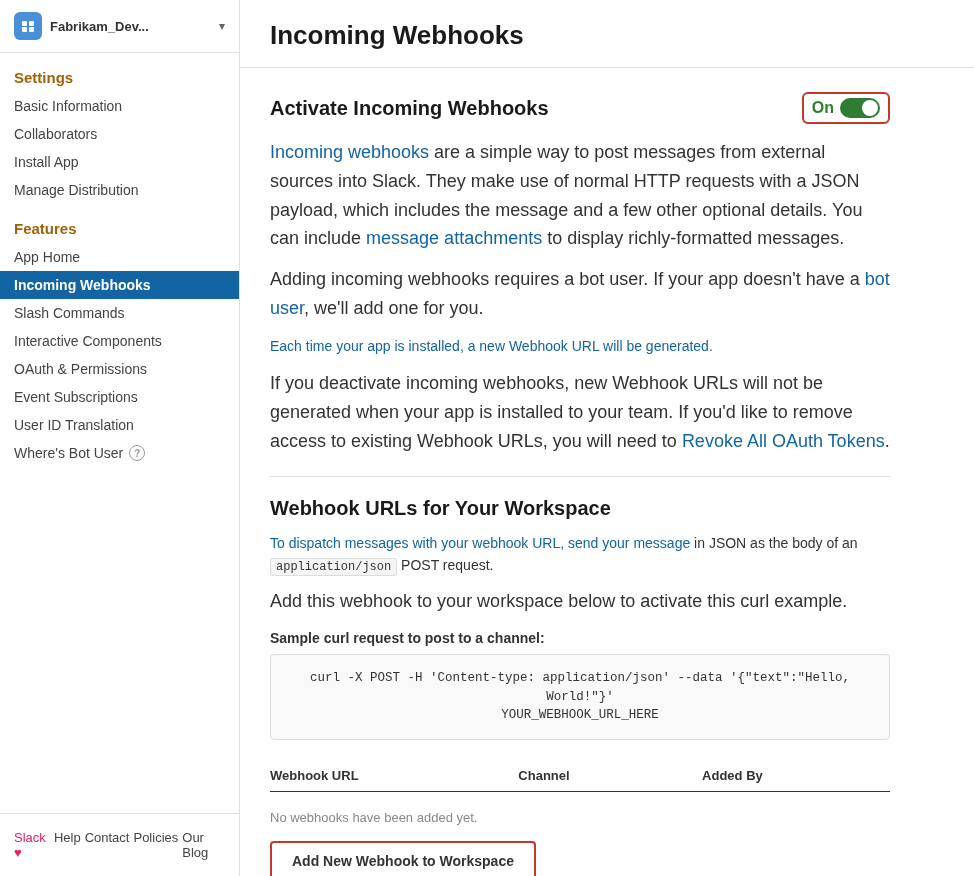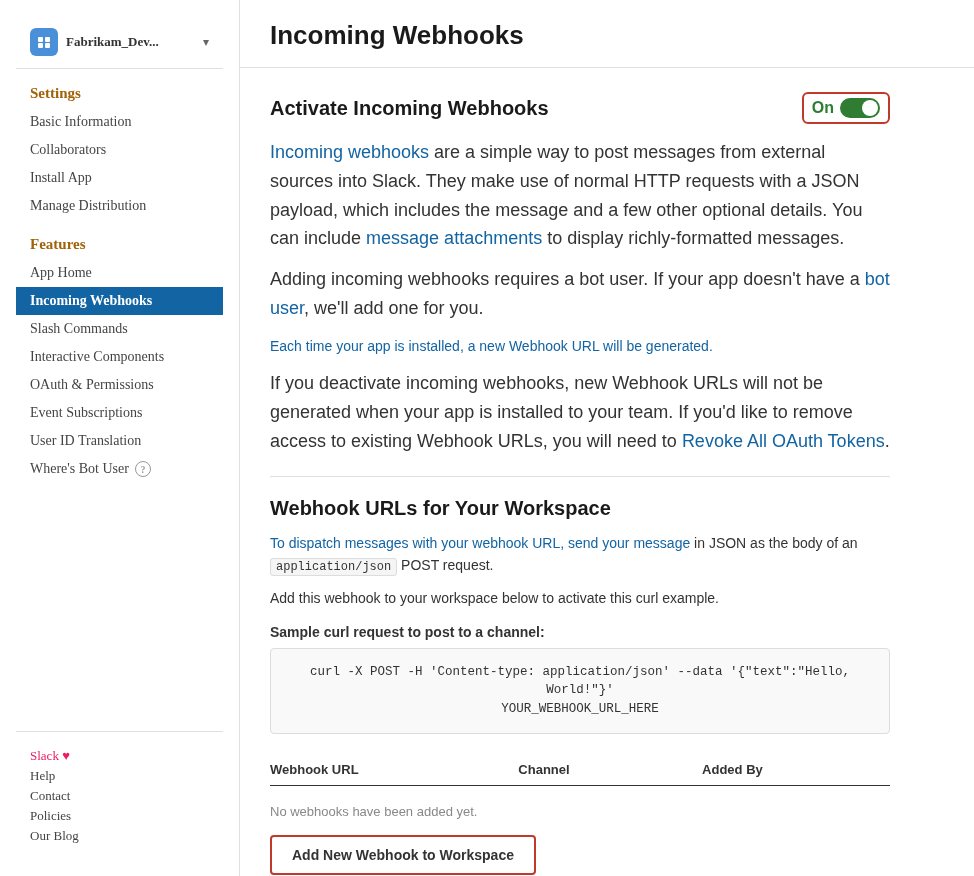--- a/index.html
+++ b/index.html
@@ -4,26 +4,25 @@
   <style>
     * { box-sizing: border-box; margin: 0; padding: 0; }
     body { font-family: -apple-system, BlinkMacSystemFont, 'Segoe UI', sans-serif; font-size: 14px; color: #333; background: #fff; display: flex; height: 876px; overflow: hidden; }
 
     
     .sidebar {
       width: 240px;
       min-width: 240px;
       background: #fff;
       border-right: 1px solid #e0e0e0;
-      padding: 16px;
+      padding: 0;
       display: flex;
       flex-direction: column;
       height: 100%;
       overflow-y: auto;
-      font-family: Liberation Serif, serif;
     }
 
     .sidebar-workspace {
       display: flex;
       align-items: center;
       padding: 12px 14px;
       border-bottom: 1px solid #e0e0e0;
       cursor: pointer;
       gap: 8px;
     }
@@ -94,21 +93,21 @@
     }
 
     .sidebar-footer {
       margin-top: auto;
       padding: 16px 14px;
       border-top: 1px solid #e0e0e0;
     }
 
     .sidebar-footer-links {
       display: flex;
-      flex-direction: column;
+      flex-direction: row;
       gap: 4px;
     }
 
     .footer-link {
       font-size: 13px;
       color: #444;
       text-decoration: none;
       cursor: pointer;
     }
 
@@ -241,21 +240,21 @@
       border: 1px solid #ddd;
       border-radius: 3px;
       padding: 1px 5px;
       font-family: 'Courier New', monospace;
       font-size: 12px;
       color: #333;
       text-align: center;
     }
 
     .add-webhook-text {
-      font-size: 14px;
+      font-size: 18px;
       color: #333;
       margin-bottom: 14px;
       line-height: 1.6;
     }
 
     .sample-label {
       font-size: 14px;
       font-weight: 700;
       color: #333;
       margin-bottom: 8px;

